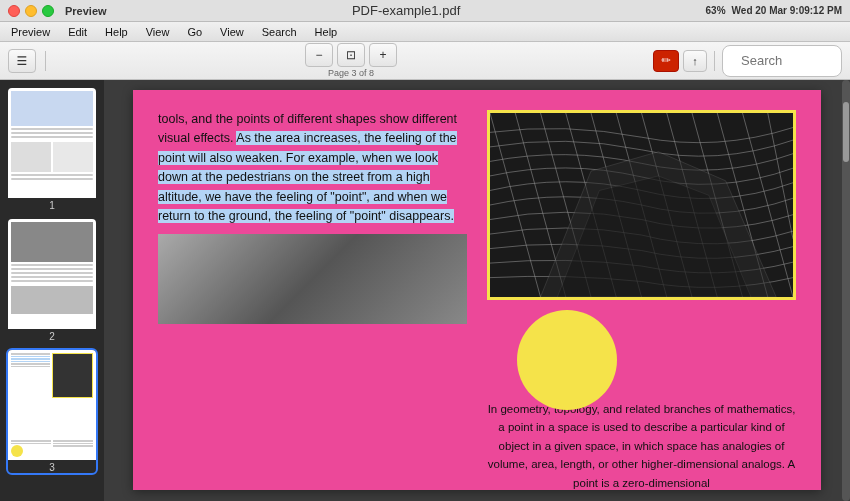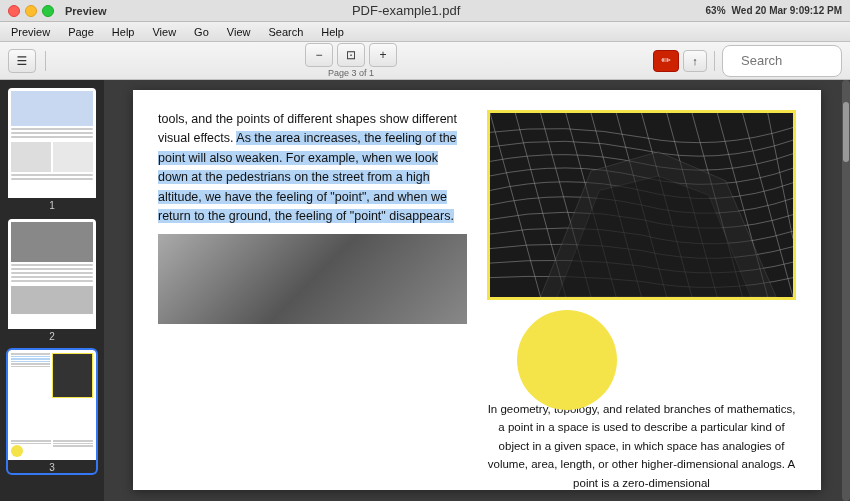--- a/index.html
+++ b/index.html
@@ -153,21 +153,21 @@
     .pdf-content {
       flex: 1;
       overflow: hidden;
       display: flex;
       align-items: flex-start;
       justify-content: center;
       padding: 10px;
       position: relative;
     }
     .pdf-page {
-      background: #ffffff;
+      background: #ec4899;
       width: 688px;
       height: 400px;
       box-shadow: 0 2px 10px rgba(0,0,0,0.4);
       position: relative;
       overflow: hidden;
       display: grid;
       grid-template-columns: 1fr 1fr;
       column-gap: 20px;
       padding: 20px 25px;
     }
@@ -268,40 +268,40 @@
     <span style="font-size:13px;color:#333;font-weight:500;">PDF-example1.pdf</span>
   </div>
   <div class="status-right">
     <span>63%</span>
     <span>Wed 20 Mar  9:09:12 PM</span>
   </div>
 </div>
 
 <div class="menu-bar">
   <span class="menu-item">Preview</span>
-  <span class="menu-item">Page</span>
+  <span class="menu-item">Edit</span>
   <span class="menu-item">Help</span>
   <span class="menu-item">View</span>
   <span class="menu-item">Go</span>
   <span class="menu-item">View</span>
   <span class="menu-item">Search</span>
   <span class="menu-item">Help</span>
 </div>
 
 <div class="toolbar" style="position:relative;">
   <div class="toolbar-btn">☰</div>
   <div class="toolbar-separator"></div>
 
   <div style="flex:1;display:flex;flex-direction:column;align-items:center;justify-content:center;">
     <div style="display:flex;gap:4px;align-items:center;">
       <div class="toolbar-btn">−</div>
       <div class="toolbar-btn">⊡</div>
       <div class="toolbar-btn">+</div>
     </div>
-    <span style="font-size:9px;color:#666;margin-top:1px;">Page 3 of 1</span>
+    <span style="font-size:9px;color:#666;margin-top:1px;">Page 3 of 8</span>
   </div>
   <div style="display:flex;align-items:center;gap:4px;">
     <div class="pencil-btn">✏</div>
     <div class="share-btn">↑</div>
     <div class="toolbar-separator"></div>
     <input class="search-box" type="text" placeholder="Search" style="">
   </div>
 </div>
 
 <div class="main-area">

